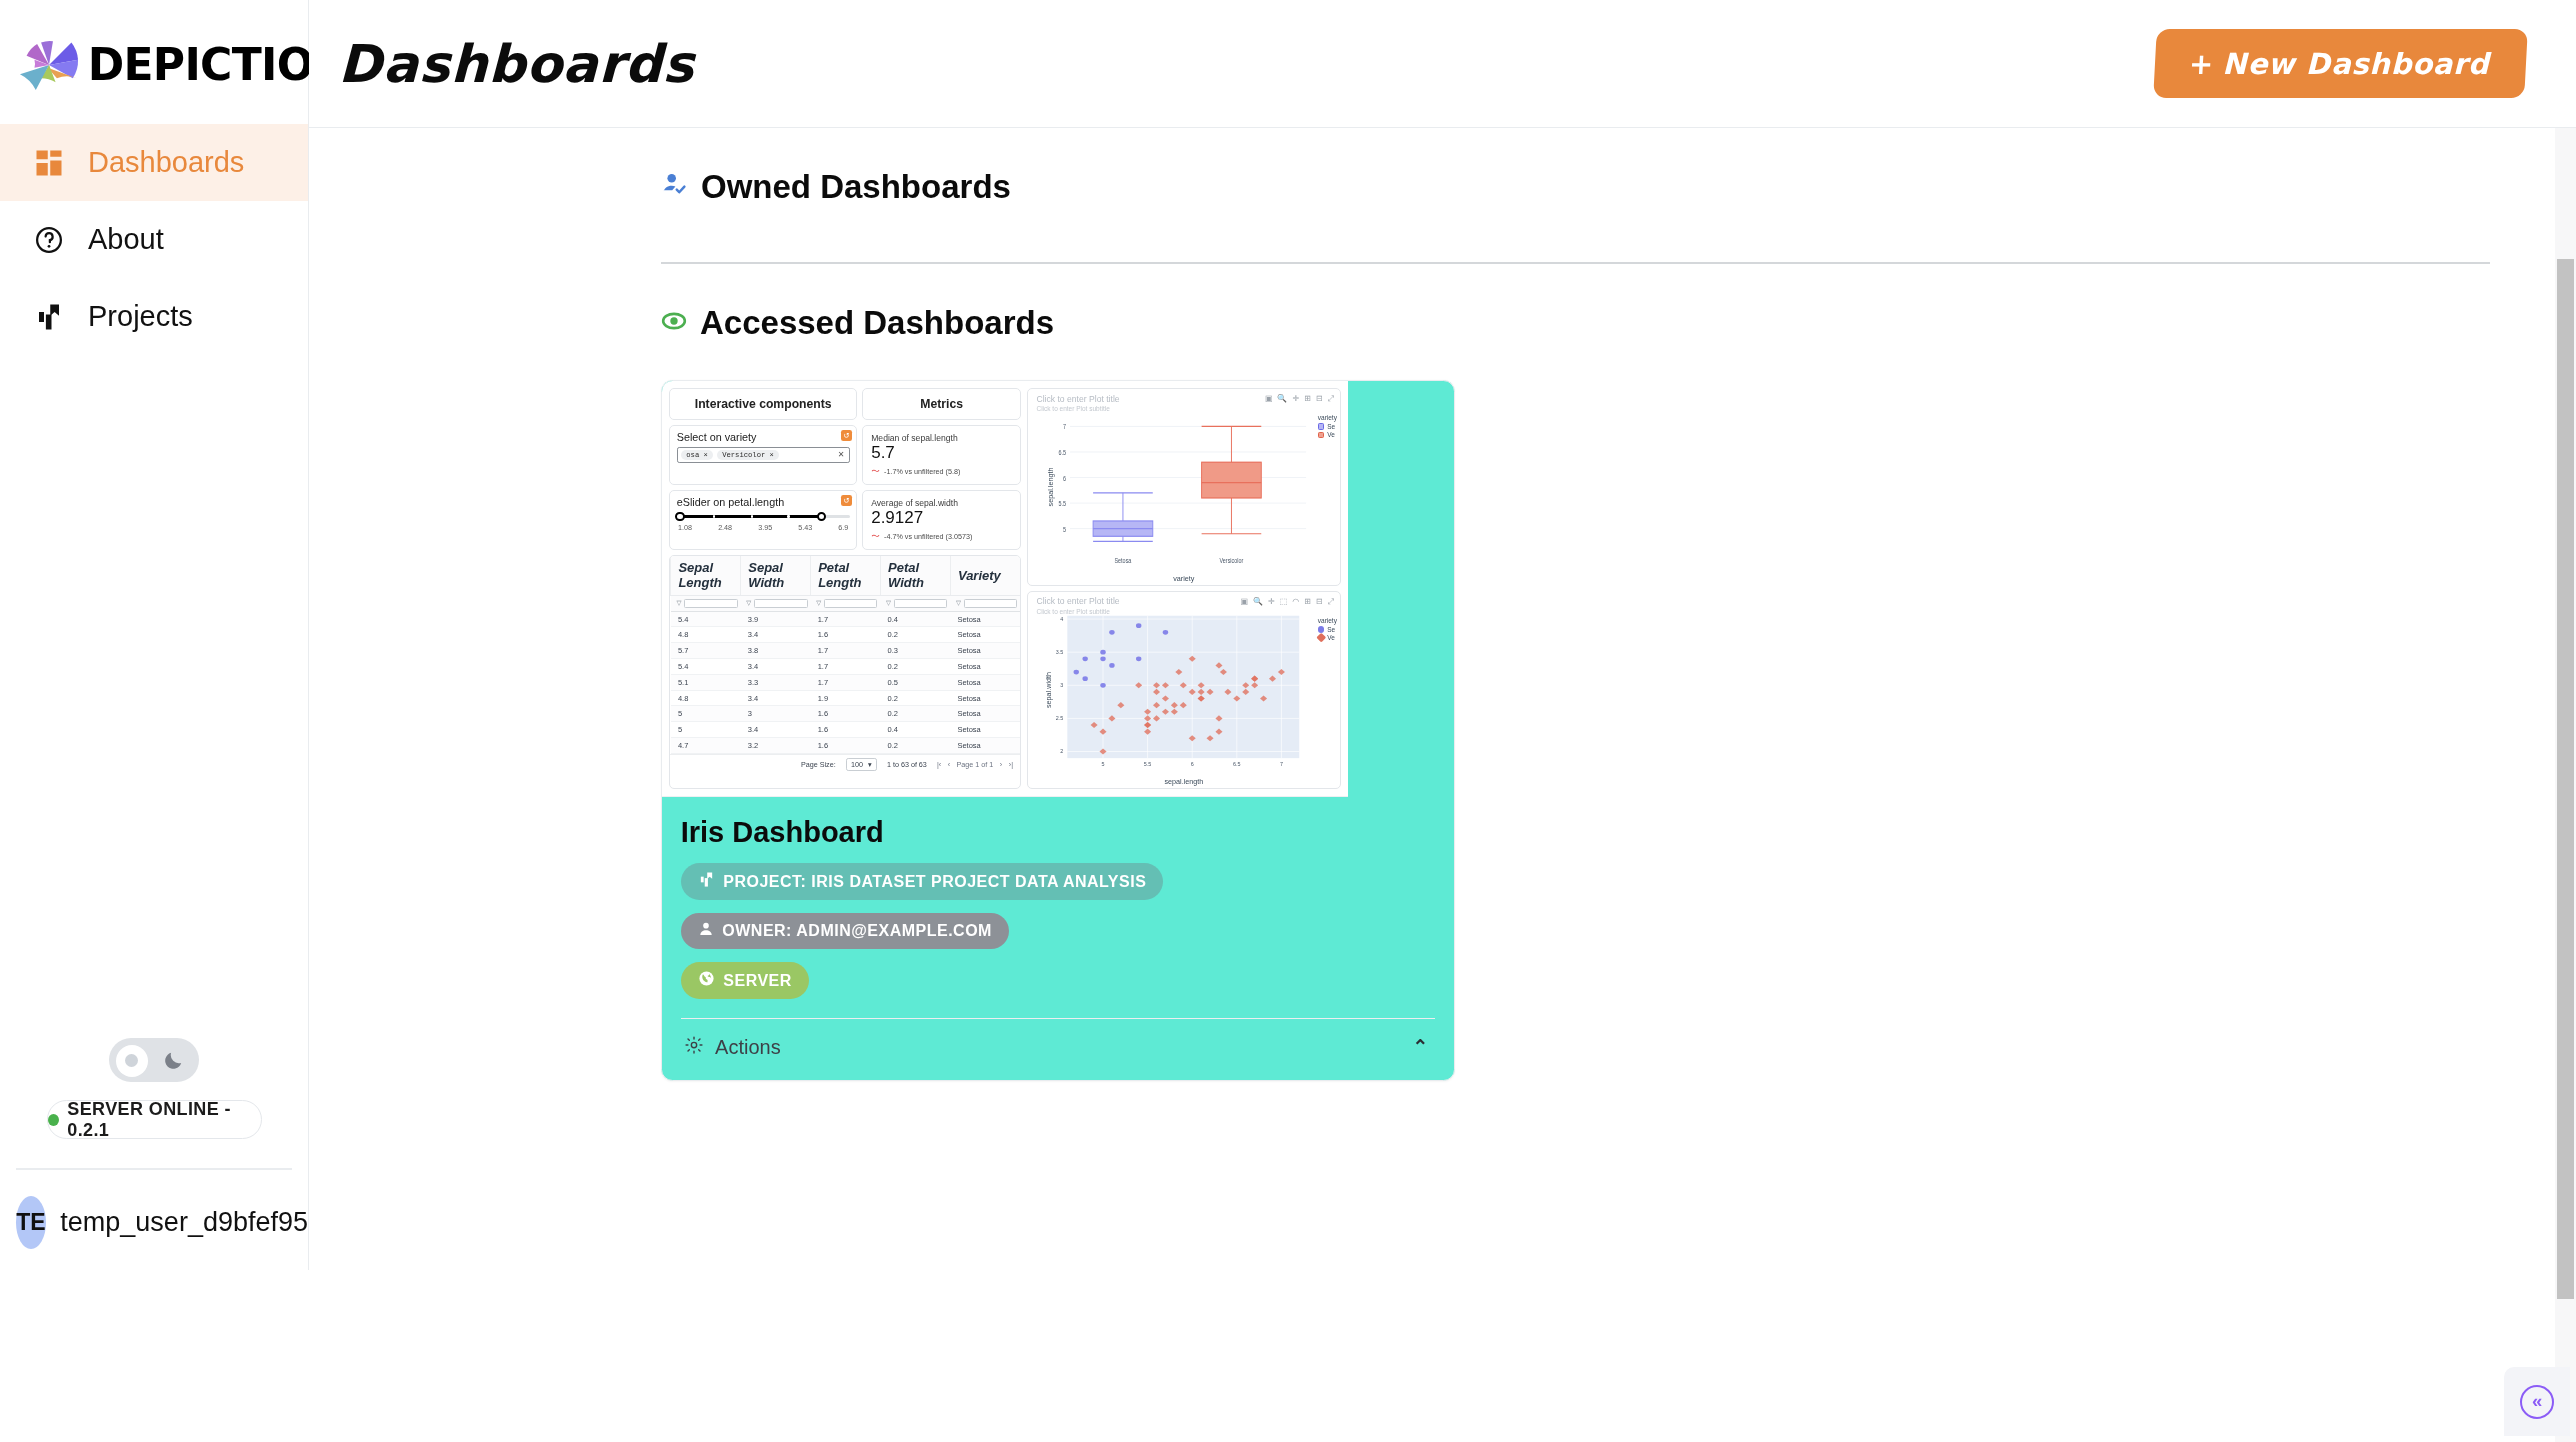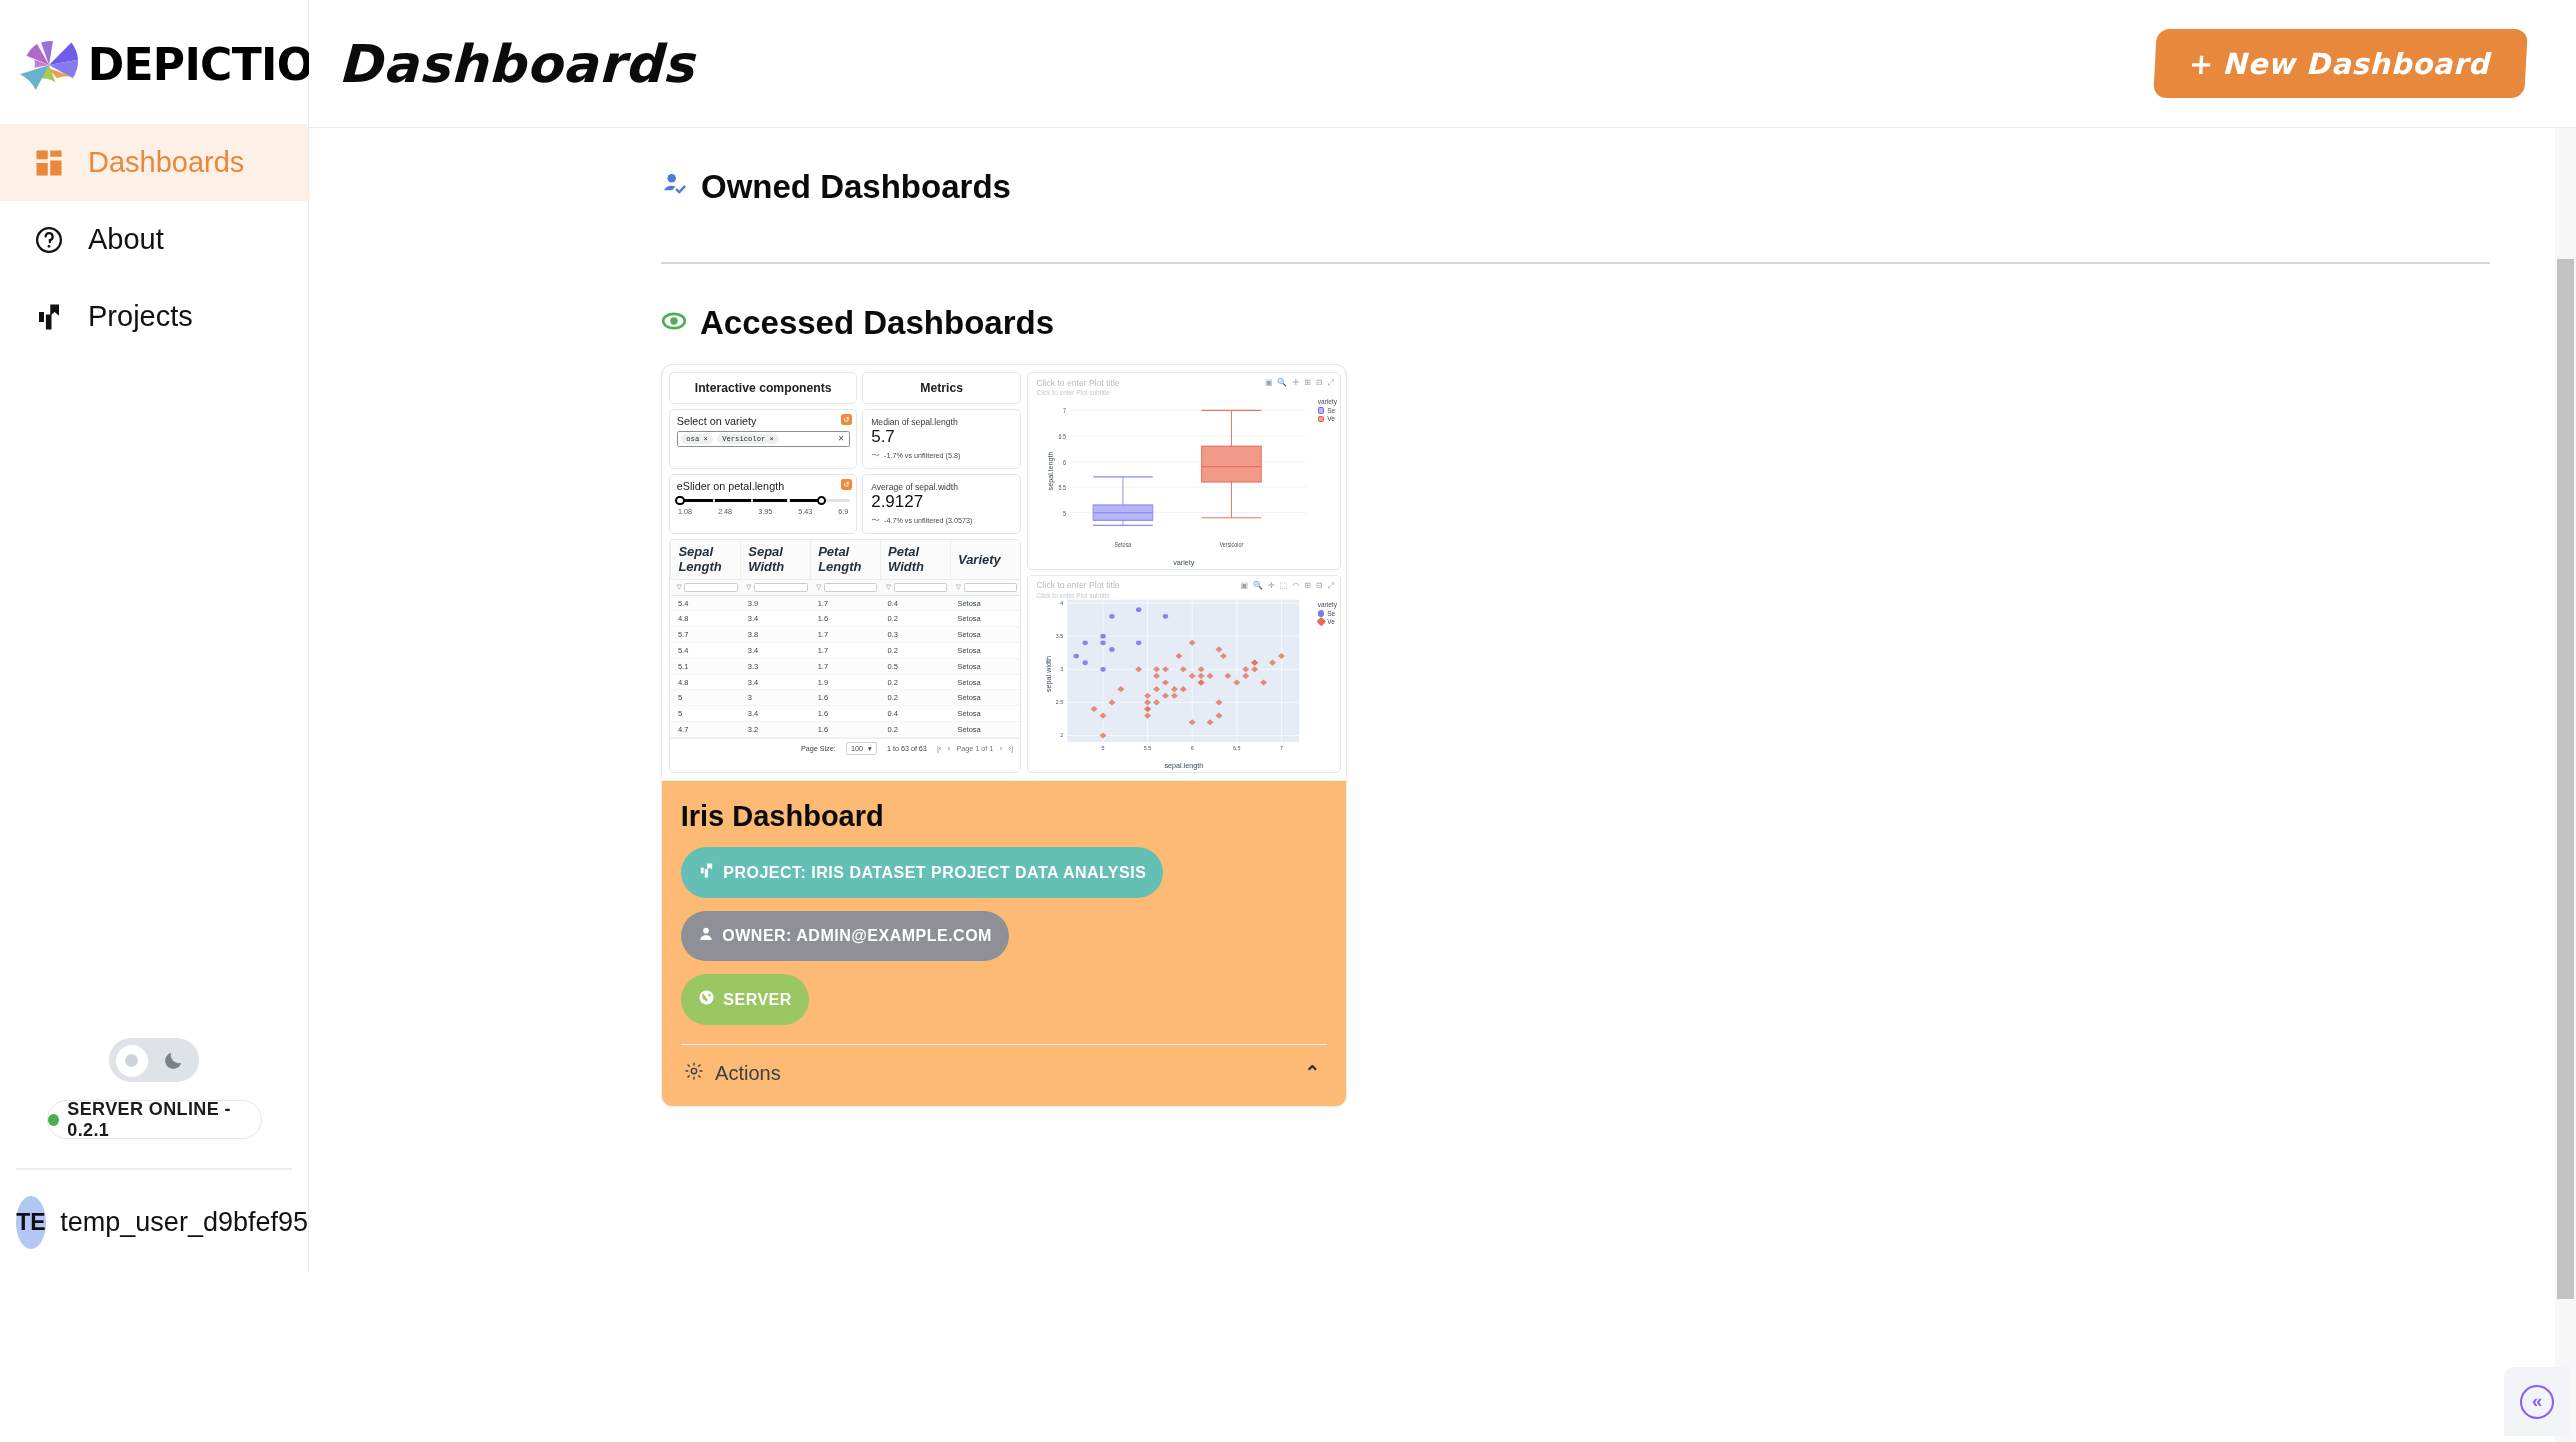--- a/index.html
+++ b/index.html
@@ -93,24 +93,24 @@
     display: flex; align-items: flex-end; gap: 13px;
     font-size: 33px; font-weight: 700; color: #0b0b0b;
     padding-left: 0;
   }
   .section-wrap { padding-left: 352px; padding-right: 86px; }
   .section-rule { height: 2.2px; background: #d4d7da; margin: 56px 0 0 0; }
   .section-gap { height: 40px; }
 
   
   .card {
-    margin-top: 22px;
-    width: 686px;
+    margin-top: 38px;
+    width: 794px;
     border: 1.4px solid #e9ecef; border-radius: 11.5px;
-    background: #fdba74; overflow: hidden;
+    background: #5eead4; overflow: hidden;
     box-shadow: 0 0.7px 2.2px rgba(0,0,0,.04);
   }
   .thumb {
     height: 416px; width: 686px; background: #fff;
     position: relative; overflow: hidden;
     border-bottom: 1.4px solid #eef0f2;
     padding: 7.2px;
   }
   .thumb-inner { display: flex; gap: 5.7px; height: 100%; }
   .thumb-left { width: 352px; display: flex; flex-direction: column; gap: 5px; }
@@ -201,21 +201,21 @@
     transform-origin: center; font-size: 7.2px; color: #3b4a5a; white-space: nowrap;
   }
   .axis-x-label { position: absolute; bottom: 2.2px; left: 0; right: 0; text-align: center; font-size: 7.2px; color: #3b4a5a; }
 
   
   .card-body { padding: 18.7px 18.7px 7.2px 18.7px; }
   .card-title { font-size: 29px; font-weight: 700; color: #0b0b0b; }
   .badges { margin-top: 14.4px; display: flex; flex-direction: column; gap: 13px; align-items: flex-start; }
   .badge {
     display: inline-flex; align-items: center; gap: 8.6px;
-    border-radius: 717px; padding: 15px 17px;
+    border-radius: 717px; padding: 8px 17px;
     font-size: 16px; font-weight: 700; letter-spacing: 0.5px; color: #fff;
     white-space: nowrap;
     justify-content: space-between;
   }
   .badge.project { background: #64bfb4; }
   .badge.owner { background: #8d9197; }
   .badge.public { background: #9ac764; }
 
   .actions-wrap { margin-top: 18.7px; border-top: 1.4px solid #eceef0; }
   .actions-head {

